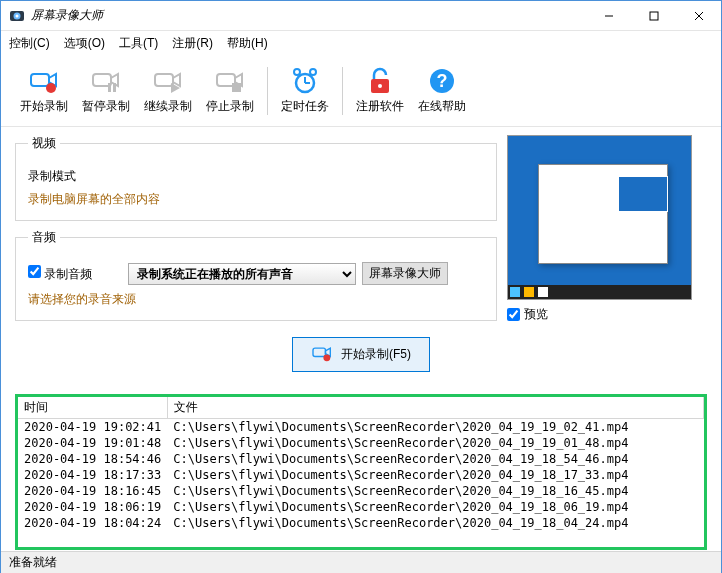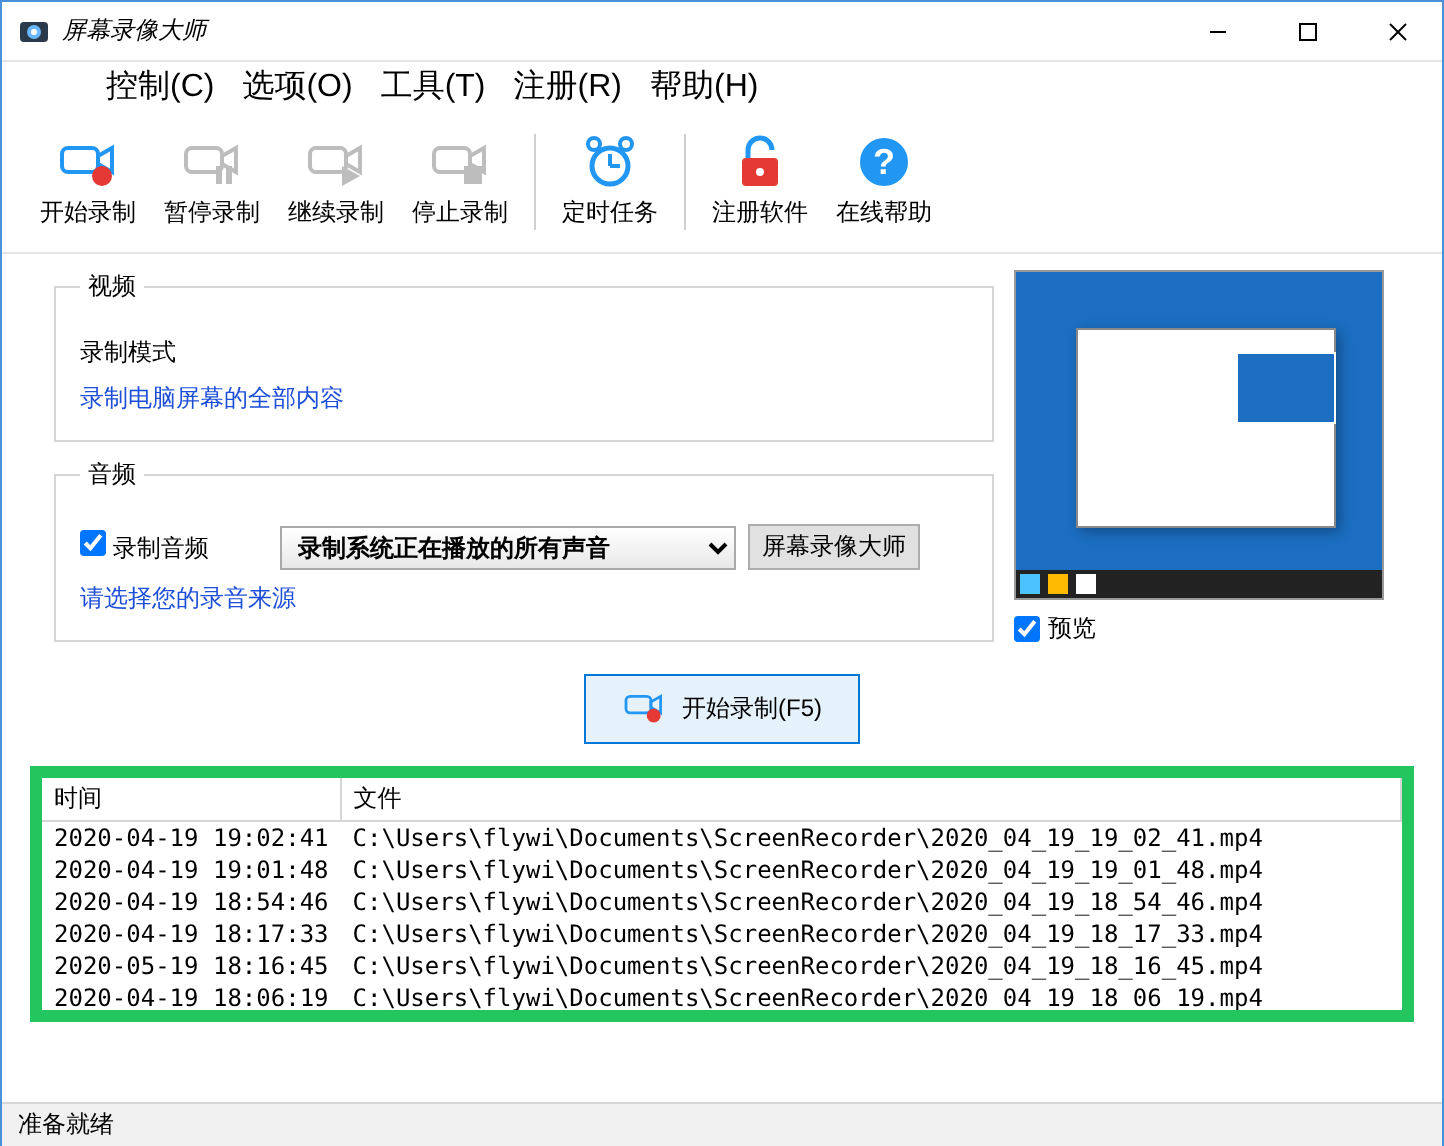--- a/index.html
+++ b/index.html
@@ -2,44 +2,44 @@
 <html><head>
 <meta charset="utf-8">
 <style>
 * { box-sizing: border-box; margin: 0; padding: 0; }
 body { font-family: "Microsoft YaHei", SimSun, Arial, sans-serif; font-size: 12px; background: #fff; width: 722px; height: 573px; overflow: hidden; border: 1px solid #4a90d9; }
 .titlebar { height: 30px; display: flex; align-items: center; padding: 0 0 0 8px; background: #fff; border-bottom: 1px solid #e5e5e5; }
 .titlebar .icon { width: 16px; height: 16px; margin-right: 6px; display: inline-flex; align-items: center; justify-content: center; }
 .titlebar .title { flex: 1; font-size: 12px; font-style: italic; }
 .winbtns { display: flex; height: 100%; }
 .winbtns div { width: 45px; display: flex; align-items: center; justify-content: center; cursor: default; }
-.menubar { height: 24px; display: flex; align-items: center; padding: 0 8px; gap: 14px; font-size: 16px; margin-left: 44px; }
+.menubar { height: 24px; display: flex; align-items: center; padding: 0 8px; gap: 14px; font-size: 12px; }
 .menubar span { cursor: default; }
 .toolbar { height: 72px; display: flex; align-items: center; padding: 4px 14px 4px 14px; gap: 4px; border-bottom: 1px solid #e5e5e5; }
 .tbtn { width: 58px; display: flex; flex-direction: column; align-items: center; justify-content: center; gap: 2px; font-size: 12px; cursor: default; padding: 4px 0; }
 .tbtn .ticon { width: 32px; height: 30px; display: flex; align-items: center; justify-content: center; }
 .tsep { width: 1px; height: 48px; background: #d0d0d0; margin: 0 4px; }
-.body-area { display: flex; padding: 8px 14px 0 26px; gap: 10px; }
+.body-area { display: flex; padding: 8px 14px 0 14px; gap: 10px; }
 .left-col { flex: 1; display: flex; flex-direction: column; }
 .right-col { width: 200px; }
 fieldset { border: 1px solid #d6d6d6; padding: 10px 12px 12px 12px; margin-bottom: 8px; }
 legend { font-size: 12px; padding: 0 4px; }
 .row { display: flex; align-items: center; margin: 6px 0; }
 .row label.lbl { width: 100px; }
 select { font-size: 12px; height: 22px; border: 1px solid #a9a9a9; background: linear-gradient(#fff,#e8e8e8); padding: 0 4px; font-weight: bold; }
 .mode-select-wrap { border: 2px solid #e00000; padding: 2px; }
 .mode-select { width: 320px; }
 .audio-select { width: 228px; }
-.hint { margin-top: 6px; color: #1d4ed8; }
+.hint { margin-top: 6px; color: #a16207; }
 .preview-box { width: 185px; height: 165px; border: 1px solid #999; background: #1b6ec2; position: relative; overflow: hidden; }
 .preview-check { display: flex; align-items: center; margin-top: 6px; }
 .preview-check input { margin-right: 4px; }
 .start-btn-row { display: flex; justify-content: center; padding: 8px 0 10px 0; }
 .start-btn { display: inline-flex; align-items: center; gap: 8px; padding: 6px 18px; border: 1px solid #0078d7; background: #e5f1fb; font-size: 12px; cursor: default; }
-.table-box { margin: 1px 14px; border: 6px solid #22c55e; height: 128px; overflow-y: auto; }
+.table-box { margin: 12px 14px; border: 3px solid #22c55e; height: 156px; overflow-y: auto; }
 table { width: 100%; border-collapse: collapse; font-family: SimSun, monospace; font-size: 12px; }
 th { text-align: left; background: #fff; border-right: 1px solid #d6d6d6; border-bottom: 1px solid #d6d6d6; padding: 2px 6px; font-weight: normal; position: sticky; top: 0; }
 td { padding: 1px 6px; white-space: nowrap; font-family: SimSun, monospace; }
 .statusbar { position: absolute; bottom: 0; left: 1px; right: 1px; height: 22px; border-top: 1px solid #d6d6d6; display: flex; align-items: center; padding: 0 8px; font-size: 12px; background: #f0f0f0; }
 .audio-btn { border: 1px solid #adadad; background: #e1e1e1; padding: 2px 6px; margin-left: 6px; font-size: 12px; }
 .desktop-inner { position: absolute; top: 28px; left: 30px; width: 130px; height: 100px; background: #fff; border: 1px solid #888; box-shadow: 2px 2px 6px rgba(0,0,0,0.3); }
 .desktop-inner2 { position: absolute; top: 40px; left: 110px; width: 50px; height: 36px; background: #1b6ec2; border: 1px solid #fff; }
 .taskbar { position: absolute; bottom: 0; left: 0; right: 0; height: 14px; background: #222; }
 .taskbar .tb-icon { width: 10px; height: 10px; background: #4cc2ff; display: inline-block; margin: 2px; }
 </style>
@@ -229,21 +229,21 @@
         </tr>
         <tr>
           <td>2020-04-19 18:54:46</td>
           <td>C:\Users\flywi\Documents\ScreenRecorder\2020_04_19_18_54_46.mp4</td>
         </tr>
         <tr>
           <td>2020-04-19 18:17:33</td>
           <td>C:\Users\flywi\Documents\ScreenRecorder\2020_04_19_18_17_33.mp4</td>
         </tr>
         <tr>
-          <td>2020-05-19 18:16:45</td>
+          <td>2020-04-19 18:16:45</td>
           <td>C:\Users\flywi\Documents\ScreenRecorder\2020_04_19_18_16_45.mp4</td>
         </tr>
         <tr>
           <td>2020-04-19 18:06:19</td>
           <td>C:\Users\flywi\Documents\ScreenRecorder\2020_04_19_18_06_19.mp4</td>
         </tr>
         <tr>
           <td>2020-04-19 18:04:24</td>
           <td>C:\Users\flywi\Documents\ScreenRecorder\2020_04_19_18_04_24.mp4</td>
         </tr>

